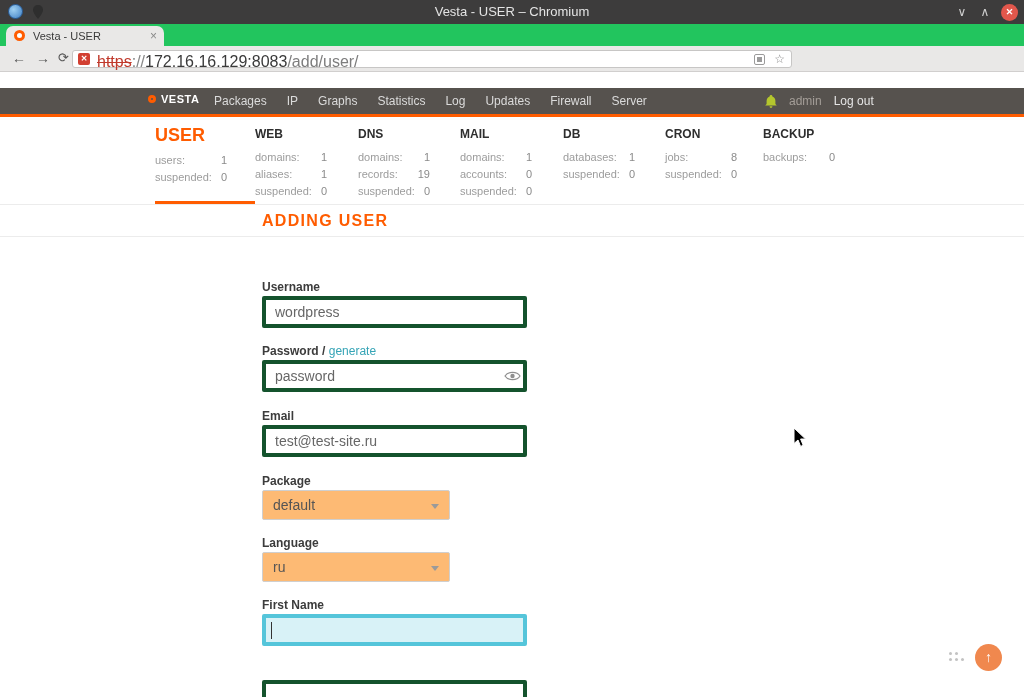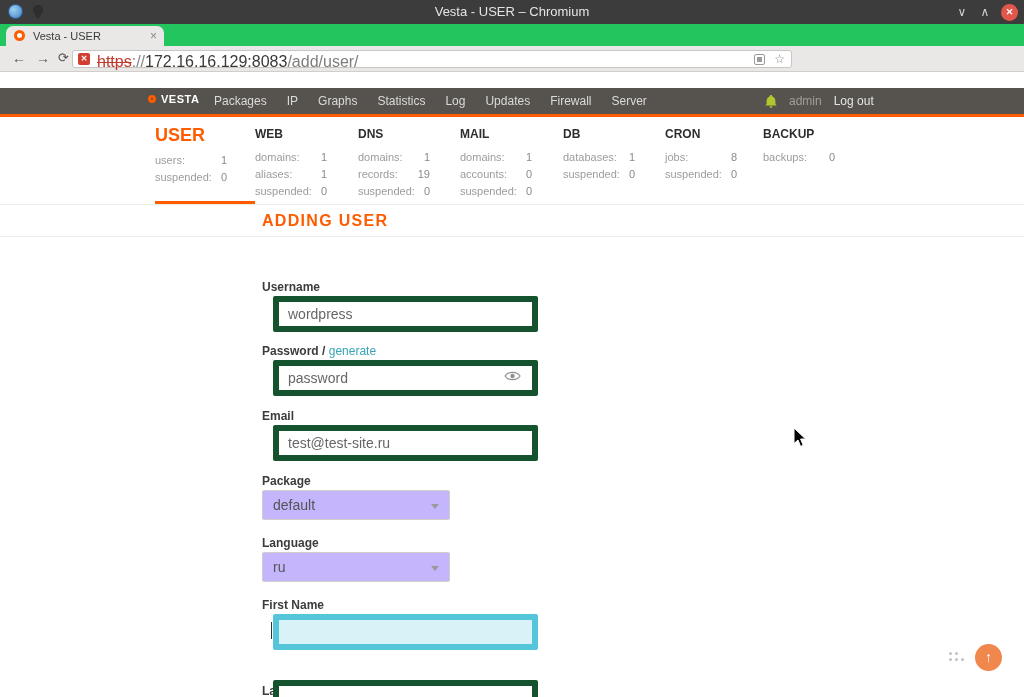--- a/index.html
+++ b/index.html
@@ -68,22 +68,22 @@
   .stat-row .sv { color:#8b8b8b; }
   #col-user::after { content:""; position:absolute; left:0; top:84px; width:100px; height:3px; background:var(--accent); }
 
   
   #heading-bar { position:absolute; top:204px; left:0; width:1024px; height:33px; border-top:1px solid #ececec; border-bottom:1px solid #ececec; }
   #heading-bar .heading { position:absolute; left:262px; top:0; line-height:32px; font-size:16px; font-weight:bold; letter-spacing:1.3px; color:var(--accent); }
 
   
   .flabel { position:absolute; left:262px; font-size:12px; font-weight:bold; color:#3c3c3c; }
   .flabel a { color:var(--link); font-weight:normal; text-decoration:none; cursor:pointer; }
-  .tinput { position:absolute; left:262px; width:265px; height:32px; border:6px solid #14532d; border-radius:2px; padding:12px 9px; font-size:14px; color:#666; font-family:inherit; background:#fff; outline:none;margin-left:11px; }
-  .vsel { position:absolute; left:262px; width:188px; height:30px; border:1px solid #cfcfcf; border-radius:2px; background:#c4b5fd; font-size:14px; color:#555; line-height:28px; padding-left:10px; cursor:pointer; }
+  .tinput { position:absolute; left:262px; width:265px; height:32px; border:4px solid #14532d; border-radius:2px; padding:12px 9px; font-size:14px; color:#666; font-family:inherit; background:#fff; outline:none; }
+  .vsel { position:absolute; left:262px; width:188px; height:30px; border:1px solid #cfcfcf; border-radius:2px; background:#fdba74; font-size:14px; color:#555; line-height:28px; padding-left:10px; cursor:pointer; }
   .vsel .caret { position:absolute; right:10px; top:13px; width:0; height:0; border-left:4px solid transparent; border-right:4px solid transparent; border-top:5px solid #9a9a9a; }
 
   #lbl-username{top:280px} #inp-username{top:296px}
   #lbl-password{top:344px} #inp-password{top:360px}
   #eye-icon{position:absolute; left:504px; top:370px; cursor:pointer;}
   #lbl-email{top:409px} #inp-email{top:425px}
   #lbl-package{top:474px} #sel-package{top:490px}
   #lbl-language{top:536px} #sel-language{top:552px}
   #lbl-first{top:598px}
   #inp-first{top:614px; background:var(--focus-bg); border-color:var(--focus-border);}

